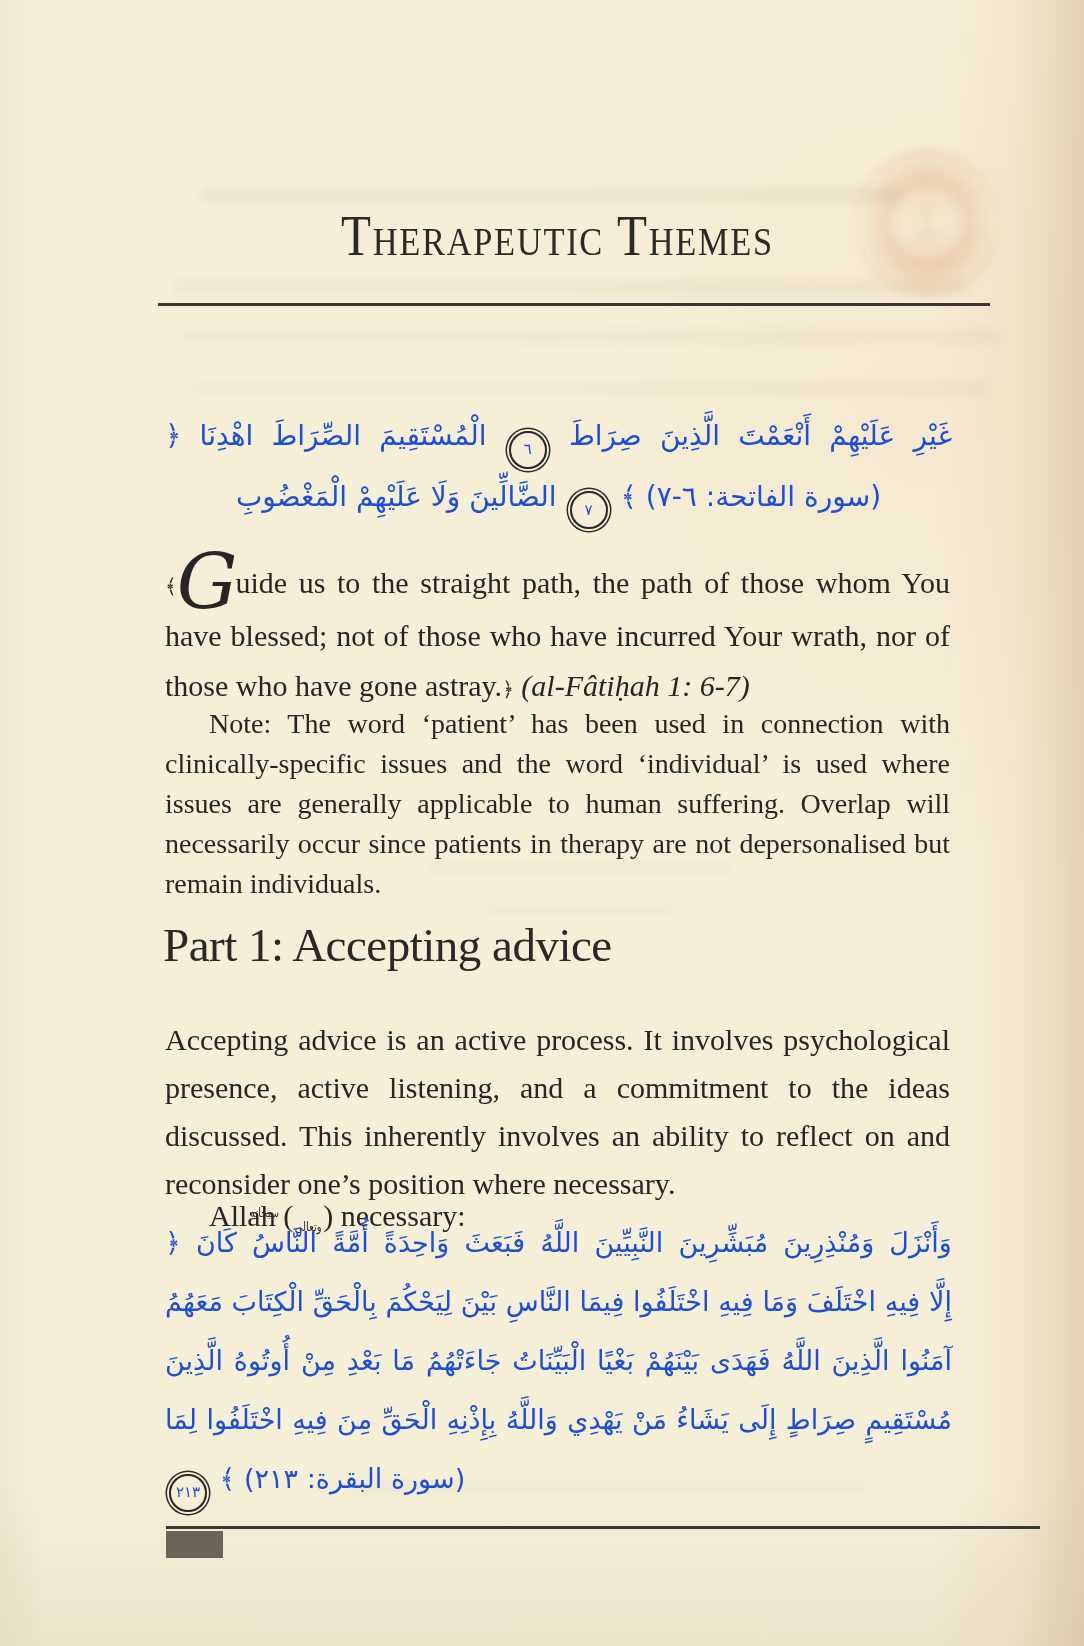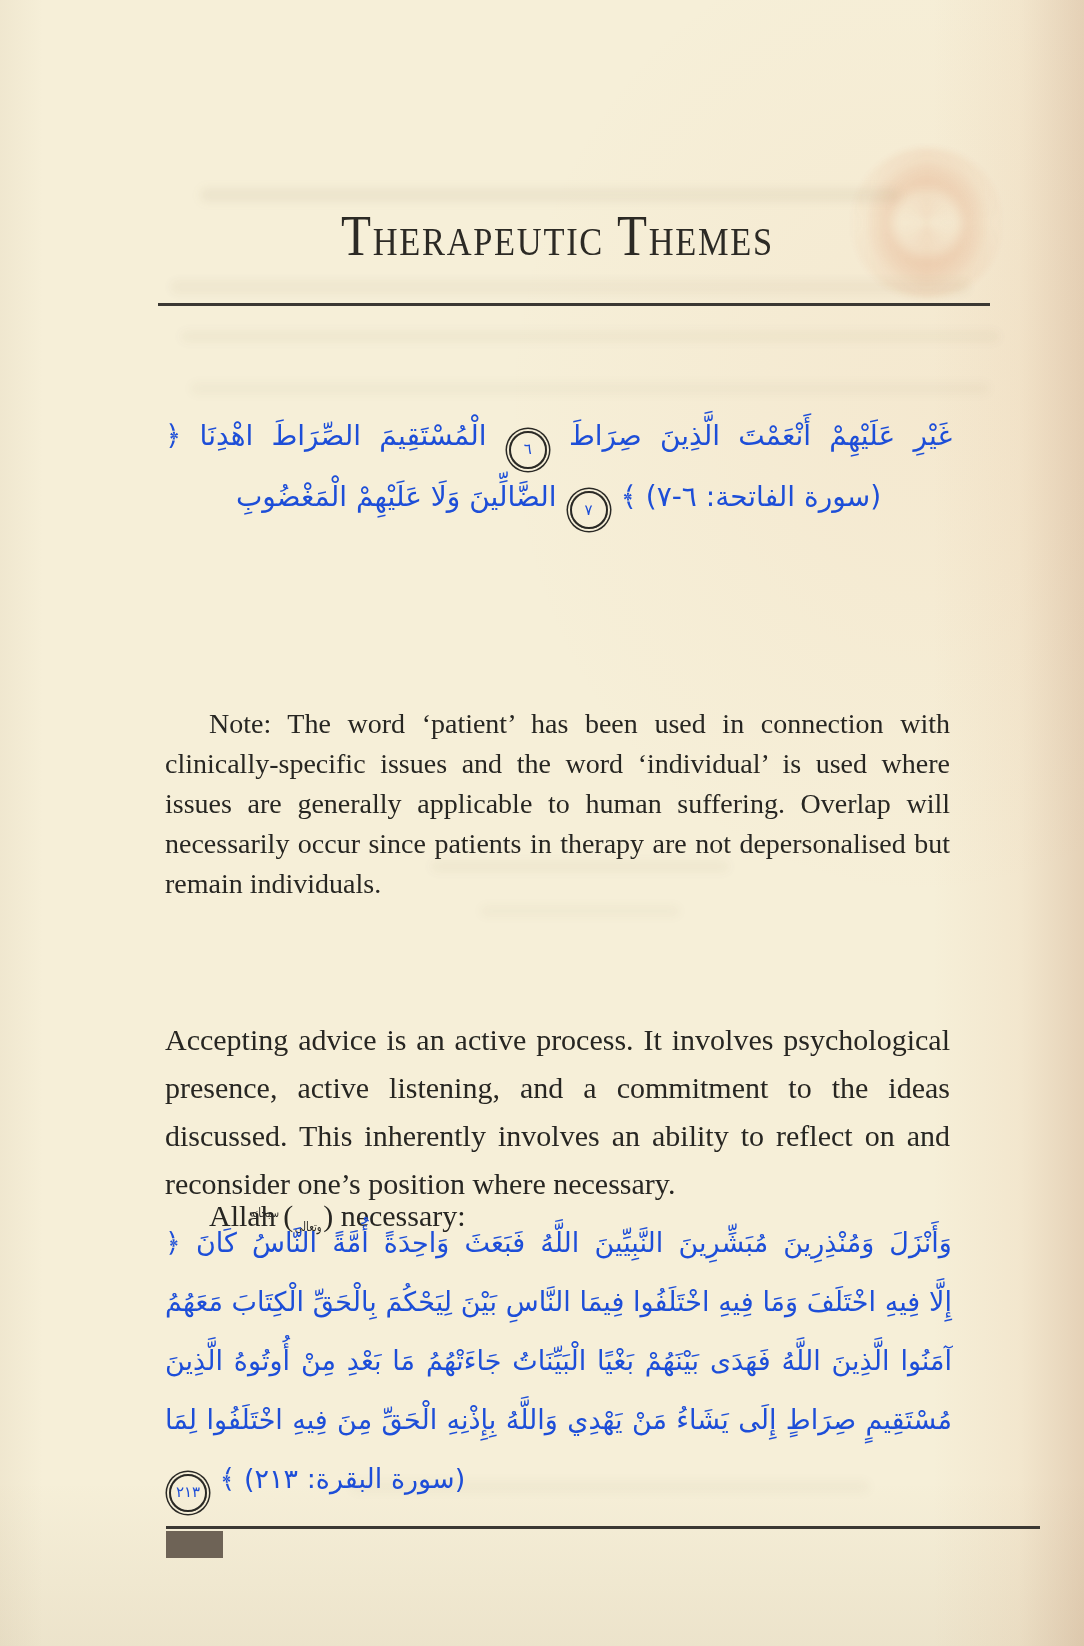--- a/index.html
+++ b/index.html
@@ -78,23 +78,25 @@
   <div class="smudge" style="left:190px;top:382px;width:800px;height:13px;opacity:.6;"></div>
   <div class="smudge" style="left:430px;top:860px;width:300px;height:13px;opacity:.7;"></div>
   <div class="smudge" style="left:480px;top:905px;width:200px;height:12px;opacity:.6;"></div>
   <div class="smudge" style="left:350px;top:1480px;width:520px;height:13px;opacity:.6;"></div>
 
   <div class="title">Therapeutic Themes</div>
   <div class="rule rule-title"></div>
 
   <div class="arabic fatihah"><span class="ar-word" dir="rtl">﴿</span> <span class="ar-word" dir="rtl">اهْدِنَا</span> <span class="ar-word" dir="rtl">الصِّرَاطَ</span> <span class="ar-word" dir="rtl">الْمُسْتَقِيمَ</span> <span class="ayah-marker">٦</span> <span class="ar-word" dir="rtl">صِرَاطَ</span> <span class="ar-word" dir="rtl">الَّذِينَ</span> <span class="ar-word" dir="rtl">أَنْعَمْتَ</span> <span class="ar-word" dir="rtl">عَلَيْهِمْ</span> <span class="ar-word" dir="rtl">غَيْرِ</span> <span class="ar-word" dir="rtl">الْمَغْضُوبِ</span> <span class="ar-word" dir="rtl">عَلَيْهِمْ</span> <span class="ar-word" dir="rtl">وَلَا</span> <span class="ar-word" dir="rtl">الضَّالِّينَ</span> <span class="ayah-marker">٧</span> <span class="ar-word" dir="rtl">﴾</span> <span class="ar-word" dir="rtl">(سورة&nbsp;الفاتحة:&nbsp;٦-٧)</span></div>
 
+  <p class="translation body-text"><span class="ornate">﴾</span><span class="dropcap">G</span><span>uide us to the straight path, the path of those whom You have blessed; not of those who have incurred Your wrath, nor of those who have gone astray.</span><span class="ornate">﴿</span><span class="citation"> (al-Fâtiḥah 1: 6-7)</span></p>
 
   <p class="note body-text">Note: The word ‘patient’ has been used in connection with clinically-specific issues and the word ‘individual’ is used where issues are generally applicable to human suffering. Overlap will necessarily occur since patients in therapy are not depersonalised but remain individuals.</p>
 
+  <h1 class="part-heading" style="margin:0;font-weight:normal;">Part 1: Accepting advice</h1>
 
   <p class="part-intro body-text">Accepting advice is an active process. It involves psychological presence, active listening, and a commitment to the ideas discussed. This inherently involves an ability to reflect on and reconsider one’s position where necessary.</p>
 
   <p class="mentions body-text"><span>Allah (</span><span class="honorific">سبحانه وتعالى</span><span>) necessary:</span></p>
 
   <div class="arabic baqarah"><span class="ar-word" dir="rtl">﴿</span> <span class="ar-word" dir="rtl">كَانَ</span> <span class="ar-word" dir="rtl">النَّاسُ</span> <span class="ar-word" dir="rtl">أُمَّةً</span> <span class="ar-word" dir="rtl">وَاحِدَةً</span> <span class="ar-word" dir="rtl">فَبَعَثَ</span> <span class="ar-word" dir="rtl">اللَّهُ</span> <span class="ar-word" dir="rtl">النَّبِيِّينَ</span> <span class="ar-word" dir="rtl">مُبَشِّرِينَ</span> <span class="ar-word" dir="rtl">وَمُنْذِرِينَ</span> <span class="ar-word" dir="rtl">وَأَنْزَلَ</span> <span class="ar-word" dir="rtl">مَعَهُمُ</span> <span class="ar-word" dir="rtl">الْكِتَابَ</span> <span class="ar-word" dir="rtl">بِالْحَقِّ</span> <span class="ar-word" dir="rtl">لِيَحْكُمَ</span> <span class="ar-word" dir="rtl">بَيْنَ</span> <span class="ar-word" dir="rtl">النَّاسِ</span> <span class="ar-word" dir="rtl">فِيمَا</span> <span class="ar-word" dir="rtl">اخْتَلَفُوا</span> <span class="ar-word" dir="rtl">فِيهِ</span> <span class="ar-word" dir="rtl">وَمَا</span> <span class="ar-word" dir="rtl">اخْتَلَفَ</span> <span class="ar-word" dir="rtl">فِيهِ</span> <span class="ar-word" dir="rtl">إِلَّا</span> <span class="ar-word" dir="rtl">الَّذِينَ</span> <span class="ar-word" dir="rtl">أُوتُوهُ</span> <span class="ar-word" dir="rtl">مِنْ</span> <span class="ar-word" dir="rtl">بَعْدِ</span> <span class="ar-word" dir="rtl">مَا</span> <span class="ar-word" dir="rtl">جَاءَتْهُمُ</span> <span class="ar-word" dir="rtl">الْبَيِّنَاتُ</span> <span class="ar-word" dir="rtl">بَغْيًا</span> <span class="ar-word" dir="rtl">بَيْنَهُمْ</span> <span class="ar-word" dir="rtl">فَهَدَى</span> <span class="ar-word" dir="rtl">اللَّهُ</span> <span class="ar-word" dir="rtl">الَّذِينَ</span> <span class="ar-word" dir="rtl">آمَنُوا</span> <span class="ar-word" dir="rtl">لِمَا</span> <span class="ar-word" dir="rtl">اخْتَلَفُوا</span> <span class="ar-word" dir="rtl">فِيهِ</span> <span class="ar-word" dir="rtl">مِنَ</span> <span class="ar-word" dir="rtl">الْحَقِّ</span> <span class="ar-word" dir="rtl">بِإِذْنِهِ</span> <span class="ar-word" dir="rtl">وَاللَّهُ</span> <span class="ar-word" dir="rtl">يَهْدِي</span> <span class="ar-word" dir="rtl">مَنْ</span> <span class="ar-word" dir="rtl">يَشَاءُ</span> <span class="ar-word" dir="rtl">إِلَى</span> <span class="ar-word" dir="rtl">صِرَاطٍ</span> <span class="ar-word" dir="rtl">مُسْتَقِيمٍ</span> <span class="ayah-marker">٢١٣</span> <span class="ar-word" dir="rtl">﴾</span> <span class="ar-word" dir="rtl">(سورة&nbsp;البقرة:&nbsp;٢١٣)</span></div>
 
   <div class="rule rule-footer"></div>
   <div class="footer-block"></div>
 

